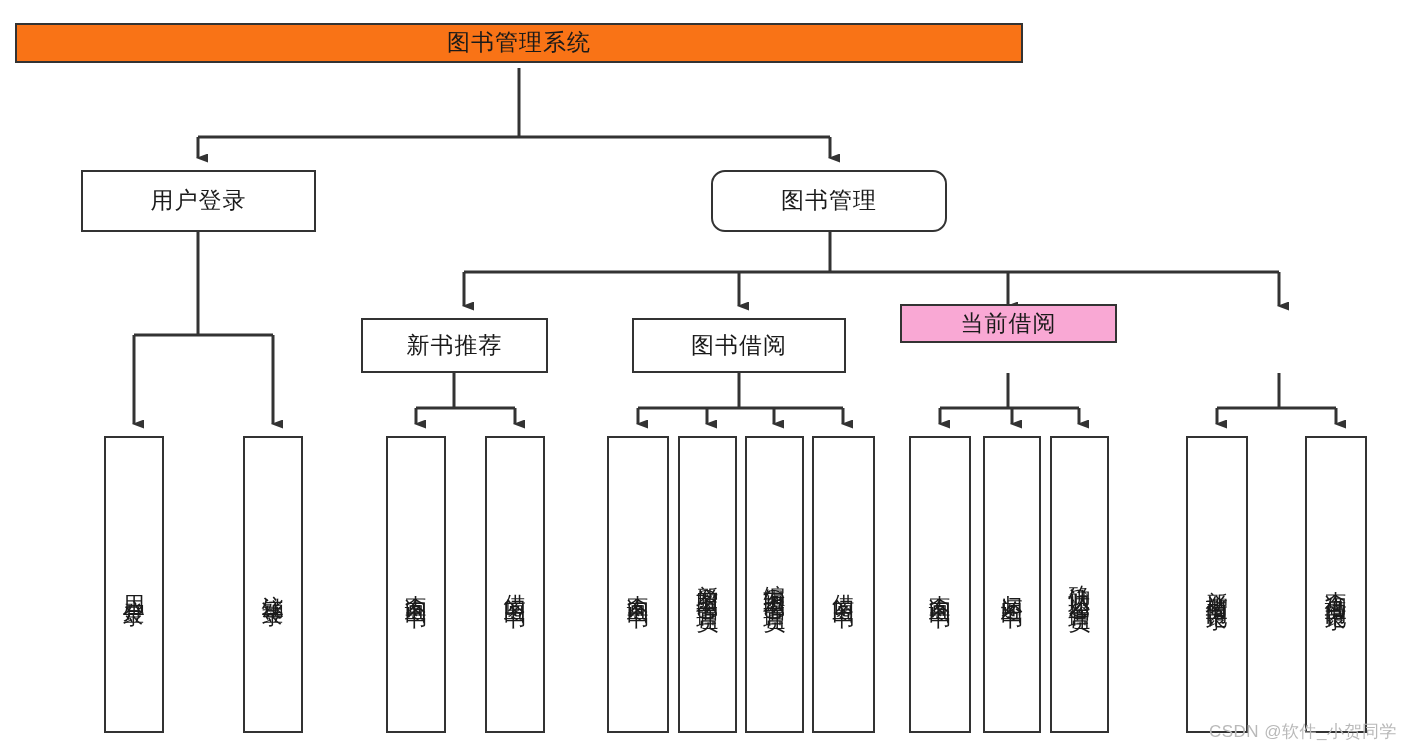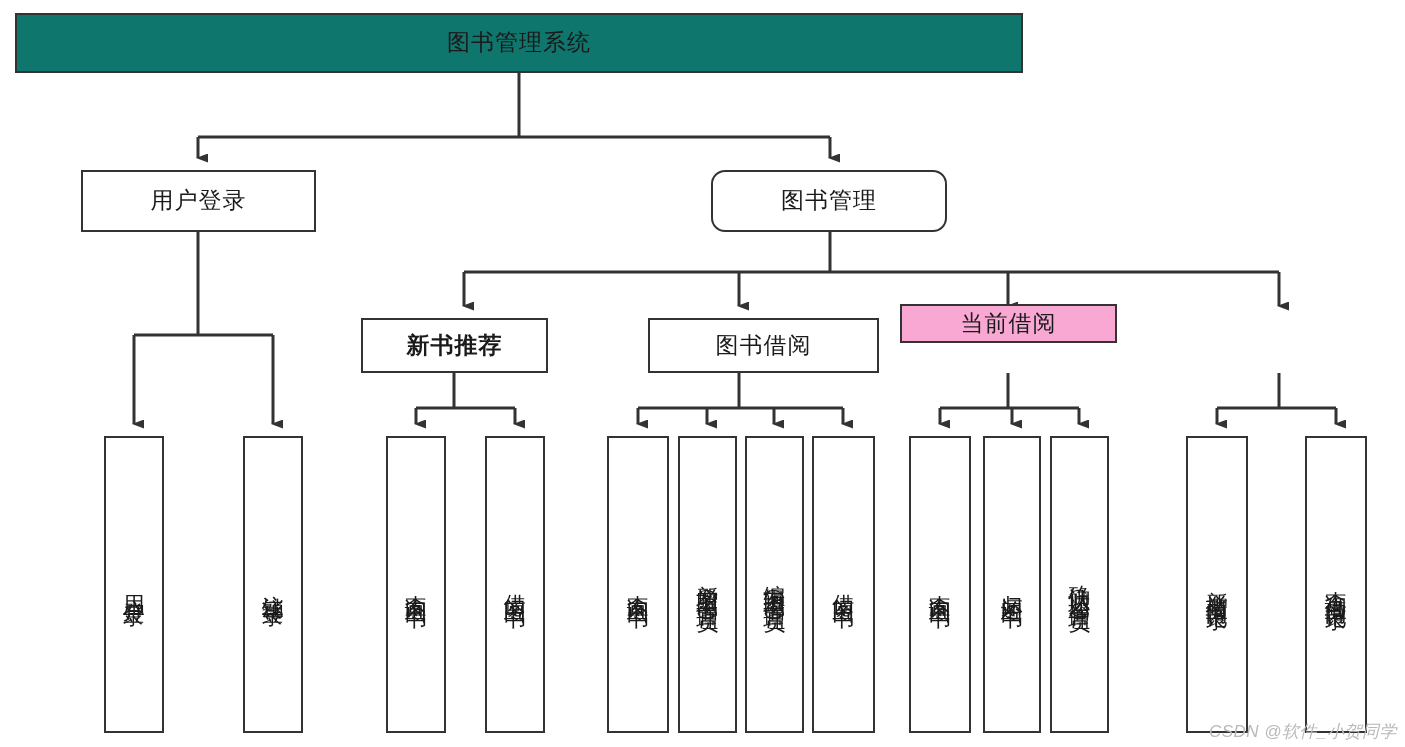--- a/index.html
+++ b/index.html
@@ -53,21 +53,20 @@
     white-space: nowrap;
   }
   .watermark {
     position: absolute;
     right: 8px;
     bottom: 4px;
     font-size: 17px;
     color: #b9b9b9;
     letter-spacing: 0.5px;
     white-space: nowrap;
-    font-style: italic;
   }
 </style>
 </head>
 <body>
 
 <div id="diagram-root">
 
   <svg class="edges" viewBox="0 0 1405 747">
     <defs>
       <marker id="arrowhead" markerWidth="10" markerHeight="12" refX="4.5" refY="10" orient="auto" markerUnits="userSpaceOnUse">
@@ -123,27 +122,27 @@
     </g>
 
     <g stroke="#333333" stroke-width="3" fill="none">
       <path d="M1279,373 L1279,408"></path>
       <path d="M1217,408 L1336,408"></path>
       <path d="M1217,408 L1217,424" marker-end="url(#arrowhead)"></path>
       <path d="M1336,408 L1336,424" marker-end="url(#arrowhead)"></path>
     </g>
   </svg>
 
-  <div class="node horiz" style="left: 15px; top: 13px; width: 1008px; height: 60px; border-color: rgb(51, 51, 51); background: #0f766e; color: rgb(26, 26, 26);">图书管理系统</div>
+  <div class="node horiz" style="left: 15px; top: 23px; width: 1008px; height: 40px; border-color: rgb(51, 51, 51); background: #f97316; color: rgb(26, 26, 26);">图书管理系统</div>
 
   <div class="node horiz" style="left: 81px; top: 170px; width: 235px; height: 62px; border-color: rgb(51, 51, 51); background: rgb(255, 255, 255); color: rgb(26, 26, 26);">用户登录</div>
   <div class="node horiz" style="left: 711px; top: 170px; width: 236px; height: 62px; border-color: rgb(51, 51, 51); background: rgb(255, 255, 255); color: rgb(26, 26, 26); border-radius: 14px;">图书管理</div>
 
-  <div class="node horiz" style="left: 361px; top: 318px; width: 187px; height: 55px; border-color: rgb(51, 51, 51); background: rgb(255, 255, 255); color: rgb(26, 26, 26); font-weight: bold;">新书推荐</div>
-  <div class="node horiz" style="left: 648px; top: 318px; width: 231px; height: 55px; border-color: rgb(51, 51, 51); background: rgb(255, 255, 255); color: rgb(26, 26, 26);">图书借阅</div>
+  <div class="node horiz" style="left: 361px; top: 318px; width: 187px; height: 55px; border-color: rgb(51, 51, 51); background: rgb(255, 255, 255); color: rgb(26, 26, 26);">新书推荐</div>
+  <div class="node horiz" style="left: 632px; top: 318px; width: 214px; height: 55px; border-color: rgb(51, 51, 51); background: rgb(255, 255, 255); color: rgb(26, 26, 26);">图书借阅</div>
   <div class="node horiz" style="left: 900px; top: 304px; width: 217px; height: 39px; border-color: rgb(51, 51, 51); background: #f9a8d4; color: rgb(26, 26, 26);">当前借阅</div>
 
   <div class="node vert" style="left: 104px; top: 436px; width: 60px; height: 297px; border-color: rgb(51, 51, 51); background: rgb(255, 255, 255); color: rgb(26, 26, 26);">用户登录</div>
   <div class="node vert" style="left: 243px; top: 436px; width: 60px; height: 297px; border-color: rgb(51, 51, 51); background: rgb(255, 255, 255); color: rgb(26, 26, 26);">注销登录</div>
   <div class="node vert" style="left: 386px; top: 436px; width: 60px; height: 297px; border-color: rgb(51, 51, 51); background: rgb(255, 255, 255); color: rgb(26, 26, 26);">查询图书</div>
   <div class="node vert" style="left: 485px; top: 436px; width: 60px; height: 297px; border-color: rgb(51, 51, 51); background: rgb(255, 255, 255); color: rgb(26, 26, 26);">借阅图书</div>
   <div class="node vert" style="left: 607px; top: 436px; width: 62px; height: 297px; border-color: rgb(51, 51, 51); background: rgb(255, 255, 255); color: rgb(26, 26, 26);">查询图书</div>
   <div class="node vert" style="left: 678px; top: 436px; width: 59px; height: 297px; border-color: rgb(51, 51, 51); background: rgb(255, 255, 255); color: rgb(26, 26, 26);">新增图书（管理员）</div>
   <div class="node vert" style="left: 745px; top: 436px; width: 59px; height: 297px; border-color: rgb(51, 51, 51); background: rgb(255, 255, 255); color: rgb(26, 26, 26);">编辑图书（管理员）</div>
   <div class="node vert" style="left: 812px; top: 436px; width: 63px; height: 297px; border-color: rgb(51, 51, 51); background: rgb(255, 255, 255); color: rgb(26, 26, 26);">借阅图书</div>

